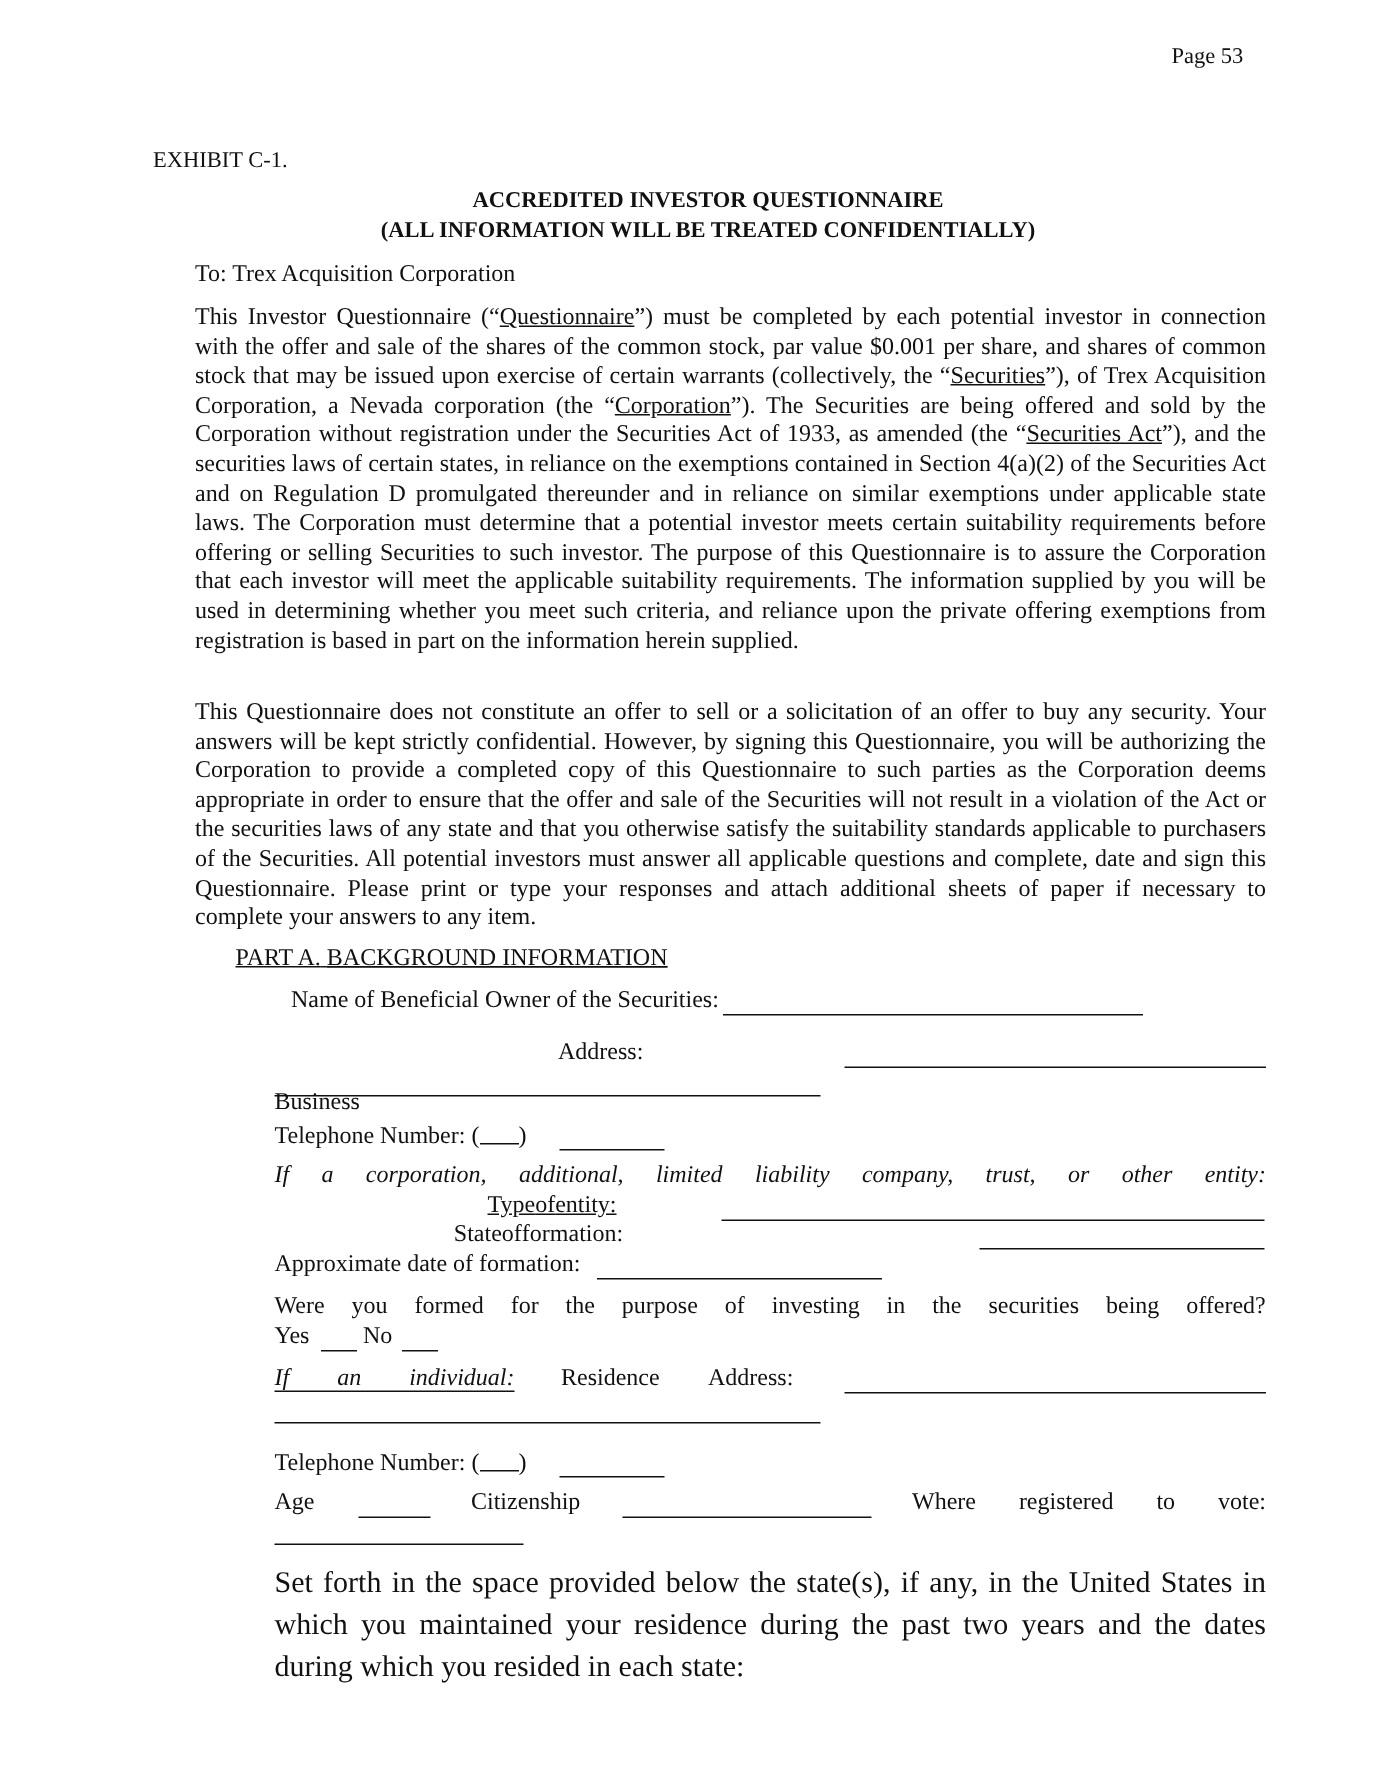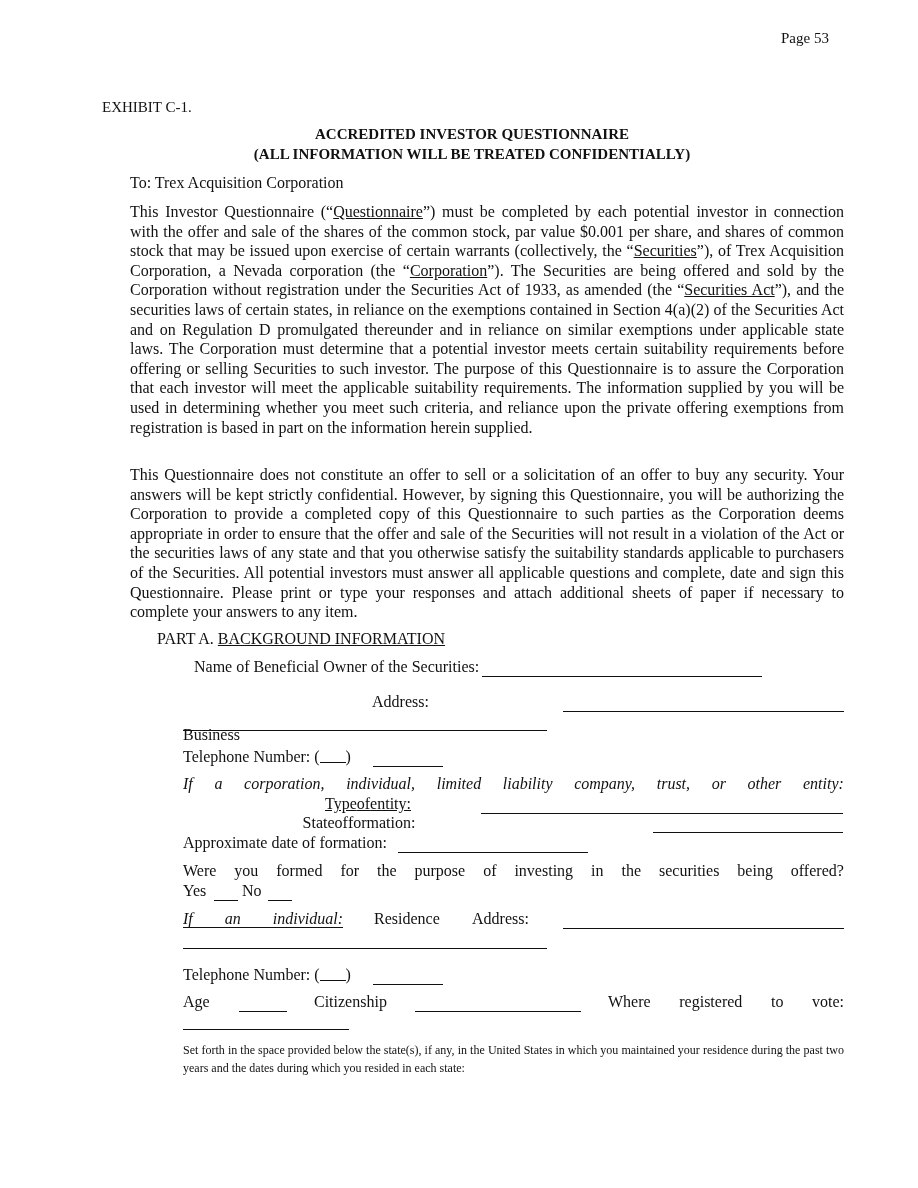--- a/index.html
+++ b/index.html
@@ -9,25 +9,25 @@
   .page-num { left: 781px; top: 30px; font-size: 15px; }
   .exhibit { left: 102px; top: 99px; font-size: 15px; }
   .title { left: 0; width: 944px; text-align: center; font-size: 15px; font-weight: bold; }
   .t1 { top: 126px; }
   .t2 { top: 146px; }
   .to { left: 130px; top: 174px; font-size: 16px; }
   .para { left: 130px; width: 714px; font-size: 16px; line-height: 19.6px; text-align: justify; margin: 0; }
   .p1 { top: 202px; }
   .p2 { top: 465px; }
   u { text-decoration: underline; }
-  .part { left: 157px; top: 630px; font-size: 16px; }
+  .part { left: 157px; top: 630px; font-size: 16px; text-decoration: underline; }
   .lbl { font-size: 16px; white-space: nowrap; }
   .line { position: absolute; height: 0; border-bottom: 1px solid #111; }
   .ital { font-style: italic; }
-  .setforth { left: 183px; top: 1041px; width: 661px; font-size: 12px; line-height: 18px; text-align: justify; margin: 0; }
+  .setforth { left: 183px; top: 1041px; width: 661px; font-size: 20px; line-height: 28px; text-align: justify; margin: 0; }
 </style>
 </head>
 <body>
 
 <div class="abs page-num">Page 53</div>
 <div class="abs exhibit">EXHIBIT C-1.</div>
 <div class="abs title t1">ACCREDITED INVESTOR QUESTIONNAIRE</div>
 <div class="abs title t2">(ALL INFORMATION WILL BE TREATED CONFIDENTIALLY)</div>
 <div class="abs to">To: Trex Acquisition Corporation</div>
 
@@ -45,21 +45,21 @@
 <div class="line" style="left:563px; top:695px; width:281px; height:16px;"></div>
 <div class="line" style="left:183px; top:714px; width:364px; height:16px;"></div>
 
 <div class="abs lbl" style="left:183px; top:747px;"><span>Telephone Number: (</span><span class="line" style="position:relative; display:inline-block; width:26px; height:14px; top:1px;"></span><span>)</span></div>
 <div class="line" style="left:373px; top:750px; width:70px; height:16px;"></div>
 
 <div class="abs lbl ital" style="left:183px; top:775px; width:661px; display:flex; justify-content:space-between;">
   <span>If</span>
   <span>a</span>
   <span>corporation,</span>
-  <span>individual,</span>
+  <span>additional,</span>
   <span>limited</span>
   <span>liability</span>
   <span>company,</span>
   <span>trust,</span>
   <span>or</span>
   <span>other</span>
   <span>entity:</span>
 </div>
 
 <div class="abs lbl" style="left:183px; top:795px; width:228px; display:flex; justify-content:flex-end;text-decoration:underline;">

